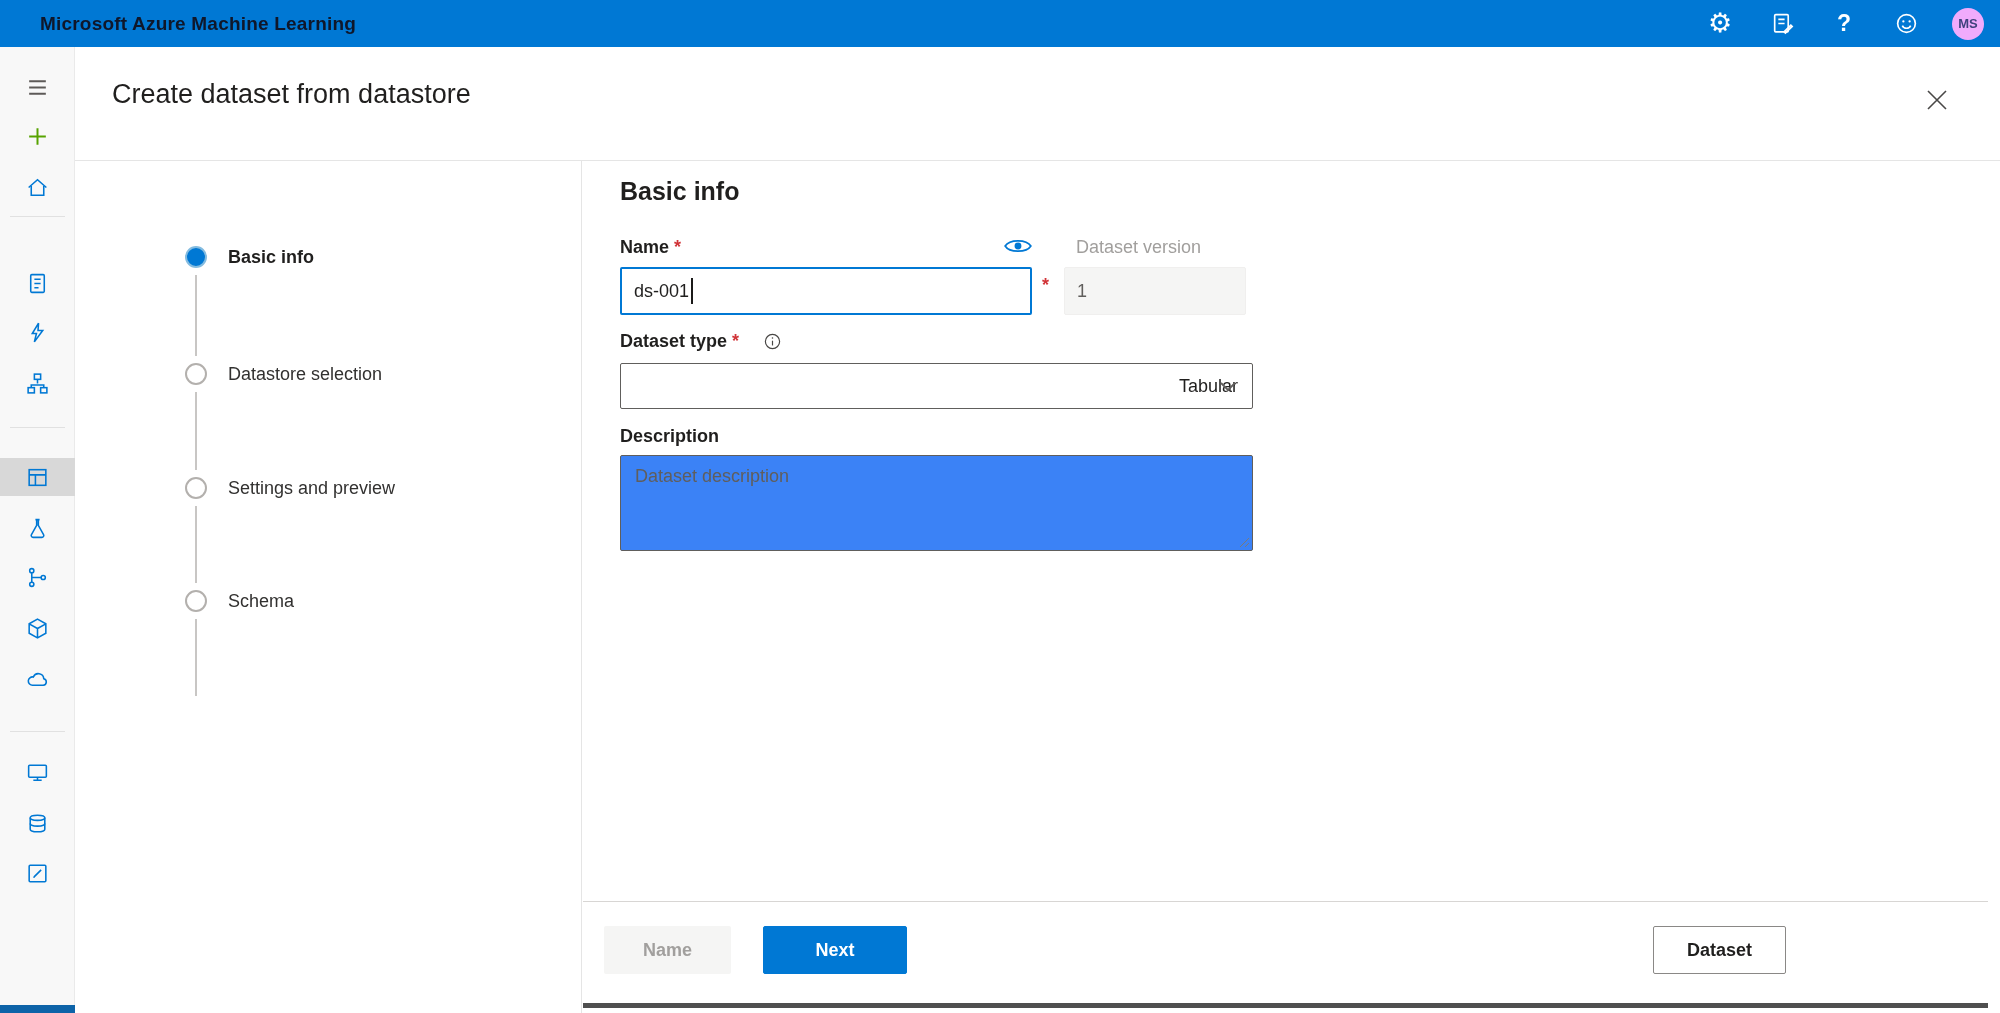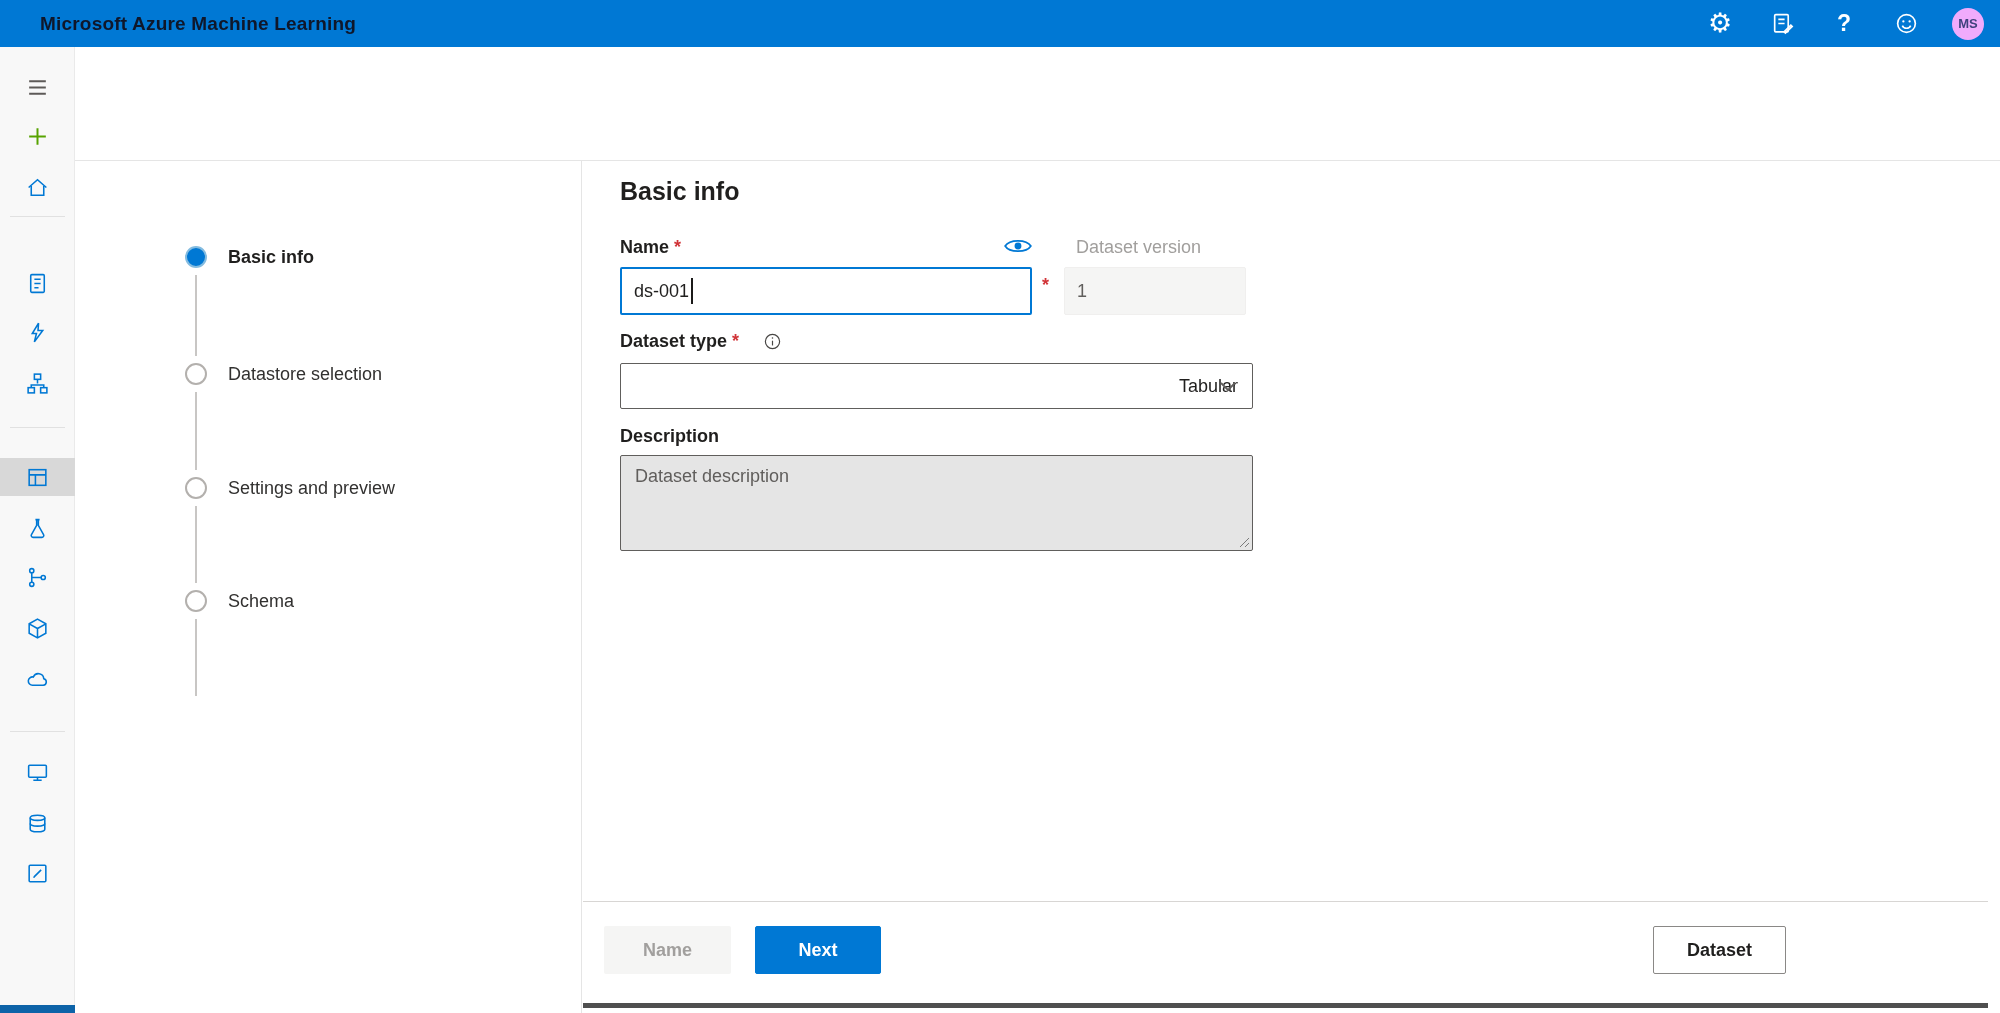--- a/index.html
+++ b/index.html
@@ -62,30 +62,30 @@
                    padding:0 12px; font-family:inherit; }
   .type-label { position:absolute; left:37px; top:170px; display:flex; align-items:center; }
   .info-wrap { margin-left:24px; display:inline-flex; cursor:pointer; }
   .dropdown { position:absolute; left:37px; top:202px; width:633px; height:46px; border:1px solid #605e5c;
               border-radius:2px; display:flex; align-items:center; padding:0 14px; font-size:18px;
               color:#201f1e; cursor:pointer; background:#ffffff;justify-content:flex-end; }
   .chev { position:absolute; right:16px; top:18px; }
   .desc-label { position:absolute; left:37px; top:265px; }
   .desc-wrap { position:absolute; left:37px; top:294px; width:633px; height:96px; }
   .desc-wrap textarea { width:100%; height:100%; border:1px solid #605e5c; border-radius:2px; padding:10px 14px;
-             font-size:18px; font-family:inherit; color:#201f1e; resize:none; background:#e5e5e5; }
+             font-size:18px; font-family:inherit; color:#201f1e; resize:none; background:#3b82f6; }
   .desc-wrap textarea::placeholder { color:#605e5c; opacity:1; }
   .resize-corner { position:absolute; right:3px; bottom:3px; }
 
   
   .footer-divider { position:absolute; left:0; top:740px; width:1405px; height:1px; background:#d8d6d4; }
   .btn { position:absolute; top:765px; height:48px; border-radius:2px; font-size:18px; font-weight:600;
          font-family:inherit; cursor:pointer; display:flex; align-items:center; justify-content:center; }
   .btn-back { left:21px; width:127px; background:#f5f5f4; border:none; color:#a19f9d; }
-  .btn-next { left:172px; width:126px; background:#0078d4; border:1px solid #0078d4; color:#ffffff; }
+  .btn-next { left:180px; width:144px; background:#0078d4; border:1px solid #0078d4; color:#ffffff; }
   .btn-cancel { left:1070px; width:133px; background:#ffffff; border:1px solid #8a8886; color:#201f1e; }
   .hscrollbar { position:absolute; left:0; top:842px; width:1405px; height:5px; background:#4f4f4f; cursor:pointer; }
 </style>
 </head>
 <body>
 
 <div>
 
   <header class="topbar">
     <div class="topbar-title">Microsoft Azure Machine Learning</div>
@@ -203,20 +203,28 @@
     <div class="side-item" style="top:807px">
       <svg width="25" height="25" viewBox="0 0 24 24" fill="none" stroke="#0078d4" stroke-width="1.5">
           <rect x="4" y="4" width="16" height="16" rx="1"></rect>
           <path d="M8.5 15.5 L15.5 8.5 M8.5 15.5 L8.3 16.1"></path>
         </svg>
     </div>
     <div class="side-bottom-strip"></div>
   </nav>
 
   <main class="panel">
+    <div class="panel-header">
+      <h1 class="dialog-title">Create dataset from datastore</h1>
+      <button class="close-btn">
+        <svg width="22" height="22" viewBox="0 0 22 22" fill="none" stroke="#494847" stroke-width="1.6">
+            <path d="M2 2 L20 20 M20 2 L2 20"></path>
+          </svg>
+      </button>
+    </div>
 
     <div class="panel-body">
 
       <aside class="stepper">
         <div class="step" style="top:78px">
           <span class="dot current"></span>
           <span class="step-label current">Basic info</span>
         </div>
         <div class="connector" style="top:114px;height:81px"></div>
         <div class="step" style="top:195px">

